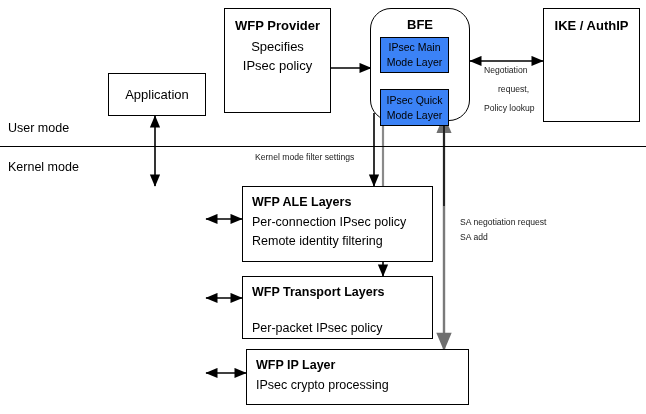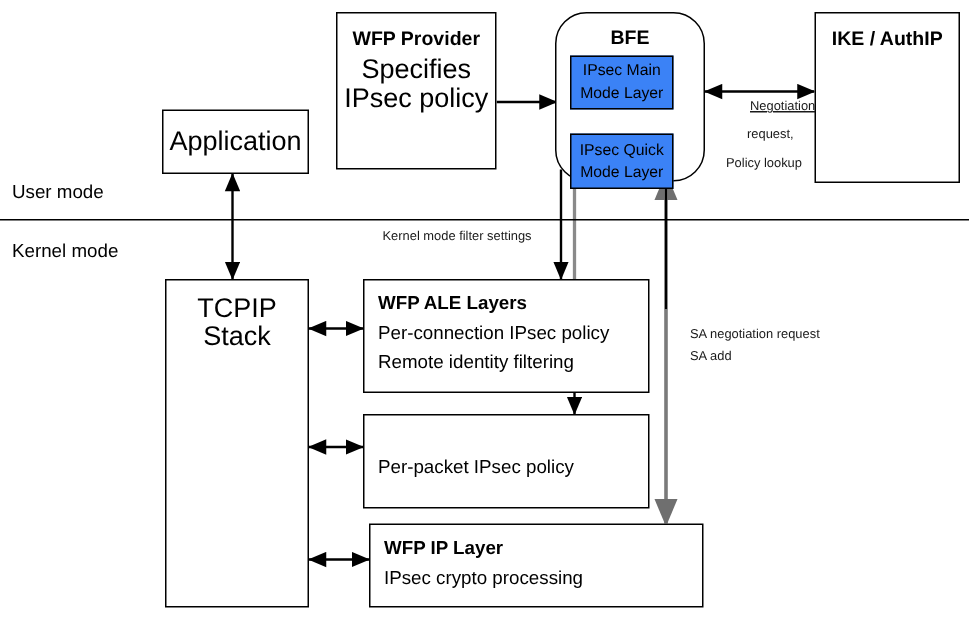--- a/index.html
+++ b/index.html
@@ -35,21 +35,21 @@
     justify-content: center;
   }
   .btitle {
     font-weight: bold;
     text-align: center;
     font-size: 13px;
     line-height: 16px;
   }
   .bline {
     text-align: center;
-    font-size: 18px;
+    font-size: 13px;
     line-height: 19px;
   }
   .bsmall {
     text-align: center;
     font-size: 10.5px;
     line-height: 15px;
   }
   .left-title {
     font-weight: bold;
     font-size: 12.5px;
@@ -166,40 +166,38 @@
     <div class="inner-box" style="left:9px; top:80px; width:69px; height:37px;">
       <div class="bsmall">IPsec Quick</div>
       <div class="bsmall">Mode Layer</div>
     </div>
   </div>
 
   <div class="box" style="left:543px; top:8px; width:97px; height:114px;">
     <div class="btitle" style="margin-top:9px;">IKE / AuthIP</div>
   </div>
 
-  <div class="small-label" style="left:500px; top:64px;text-decoration:underline;">Negotiation</div>
+  <div class="small-label" style="left:484px; top:64px;">Negotiation</div>
   <div class="small-label" style="left:484px; top:83px;margin-left:14px;">request,</div>
   <div class="small-label" style="left:484px; top:102px;">Policy lookup</div>
 
   <div class="small-label" style="left:255px; top:151px;">Kernel mode filter settings</div>
 
   <div class="small-label" style="left:460px; top:216px;">SA negotiation request</div>
   <div class="small-label" style="left:460px; top:231px;">SA add</div>
 
-  <div class="box" style="left:110px; top:186px; width:96px; height:219px;">
-    <div class="bline" style="margin-top:9px;">TCPIP Stack</div>
-  </div>
 
   <div class="box box-pad-left" style="left:242px; top:186px; width:191px; height:76px;">
     <div class="left-title">WFP ALE Layers</div>
     <div class="left-line" style="margin-top:2px;">Per-connection IPsec policy</div>
     <div class="left-line">Remote identity filtering</div>
   </div>
 
   <div class="box box-pad-left" style="left:242px; top:276px; width:191px; height:63px;">
+    <div class="left-title">WFP Transport Layers</div>
     <div class="left-line" style="margin-top:18px;">Per-packet IPsec policy</div>
   </div>
 
   <div class="box box-pad-left" style="left:246px; top:349px; width:223px; height:56px;">
     <div class="left-title">WFP IP Layer</div>
     <div class="left-line" style="margin-top:2px;">IPsec crypto processing</div>
   </div>
 
 </div>
 

